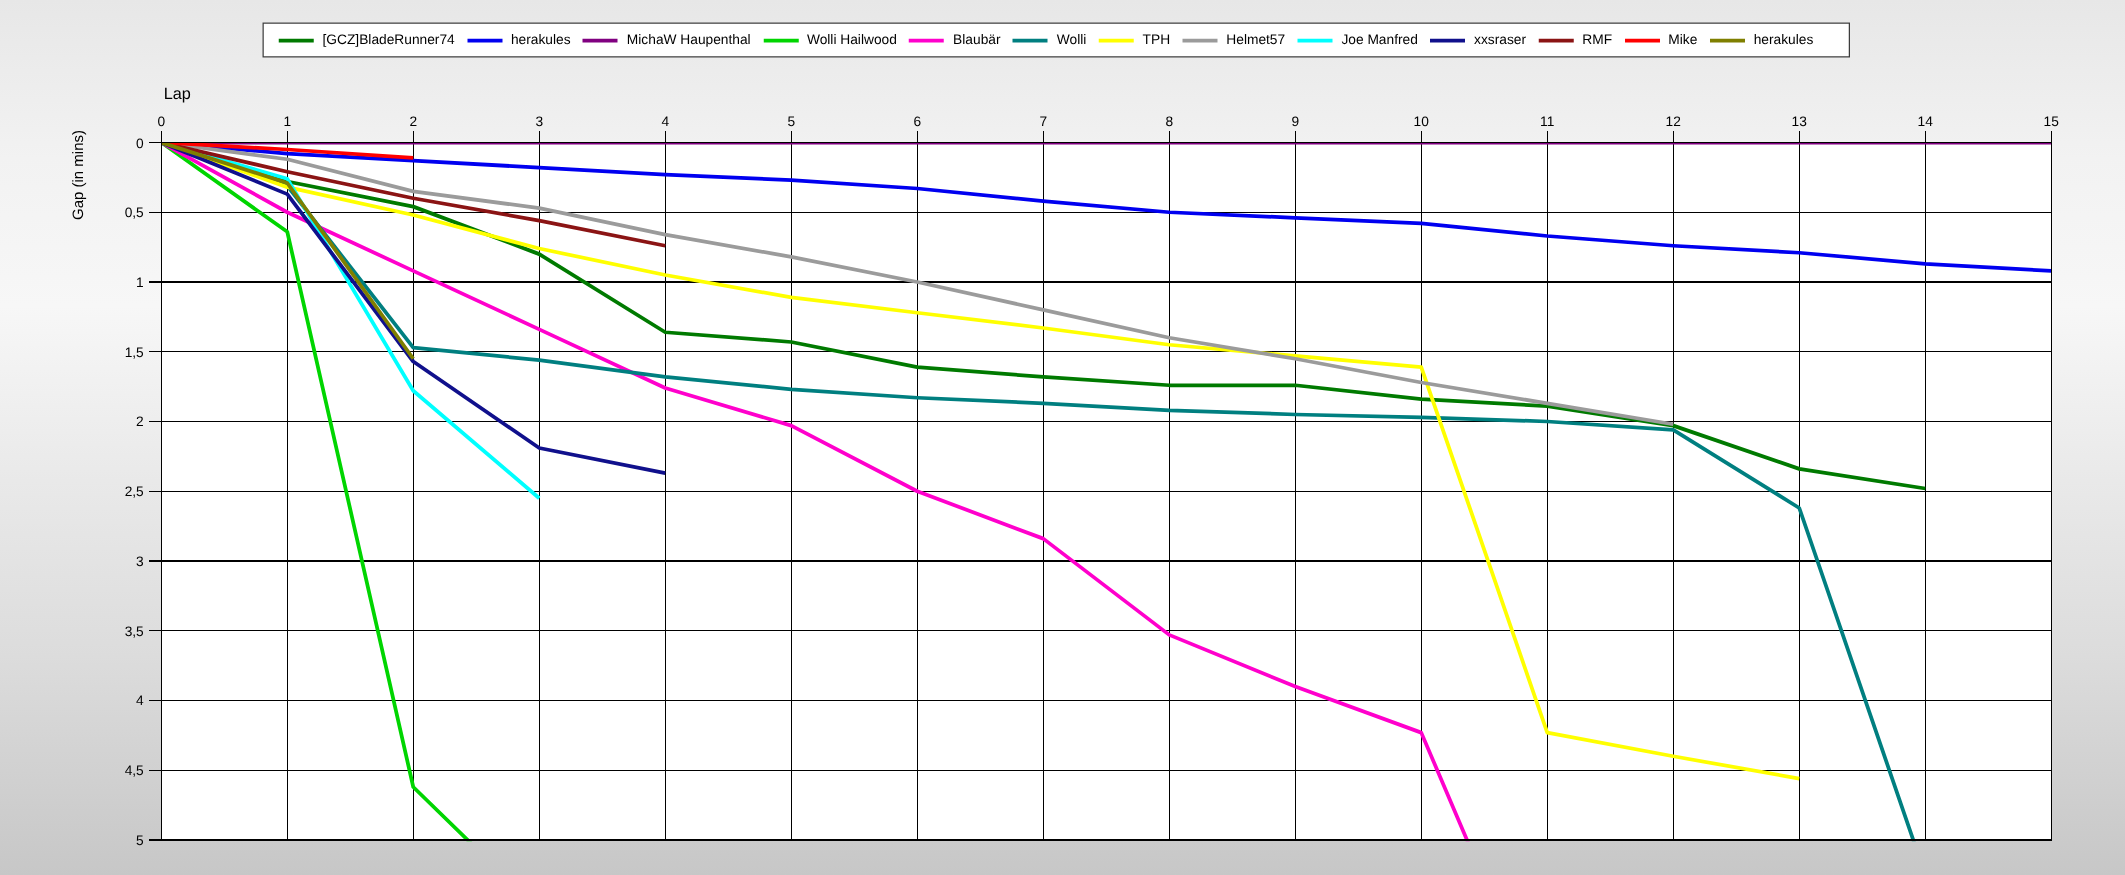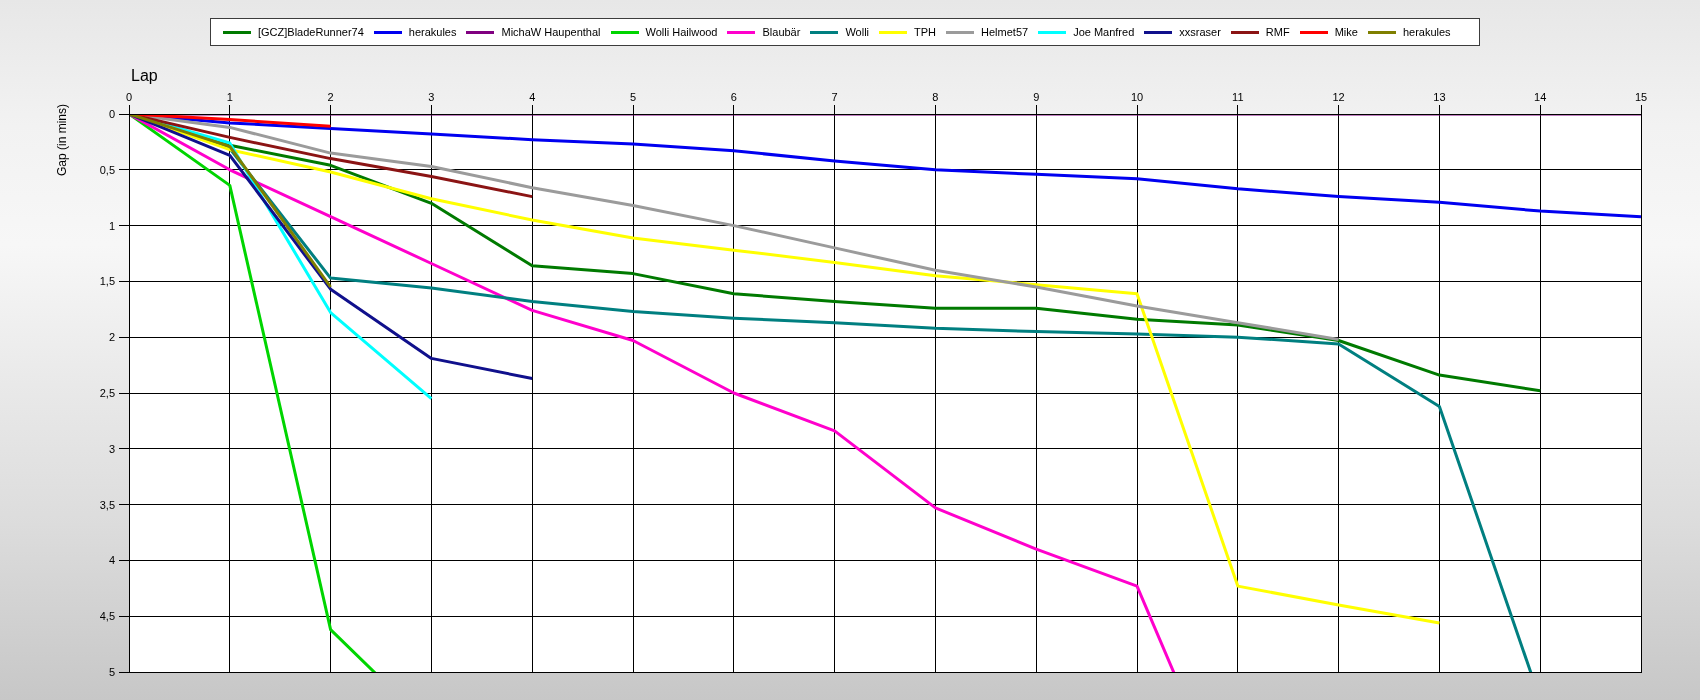--- a/index.html
+++ b/index.html
@@ -11,21 +11,21 @@
   #legend{
     position:absolute;left:210px;top:18px;height:26px;
     background:#ffffff;border:1px solid #3c3c3c;
     display:flex;align-items:center;padding:0 12px;white-space:nowrap;
   }
   .legend-item{display:flex;align-items:center;margin-right:10px;}
   .legend-item:last-child{margin-right:16px;}
   .legend-swatch{width:28px;height:3px;margin-right:7px;flex:0 0 auto;}
   .legend-label{font-size:11px;color:#000;line-height:1;}
   #xlabel{
-    position:absolute;left:131px;top:67px;font-size:16px;color:#000;
+    position:absolute;left:131px;top:67px;font-size:13px;color:#000;
   }
   #ylabel{
     position:absolute;left:62px;top:140px;font-size:12px;color:#000;
     transform:translate(-50%,-50%) rotate(-90deg);white-space:nowrap;
   }
   #chart-svg{position:absolute;left:0;top:0;}
   .tick-label{font-size:11px;fill:#000;}
 </style>
 </head>
 <body>

